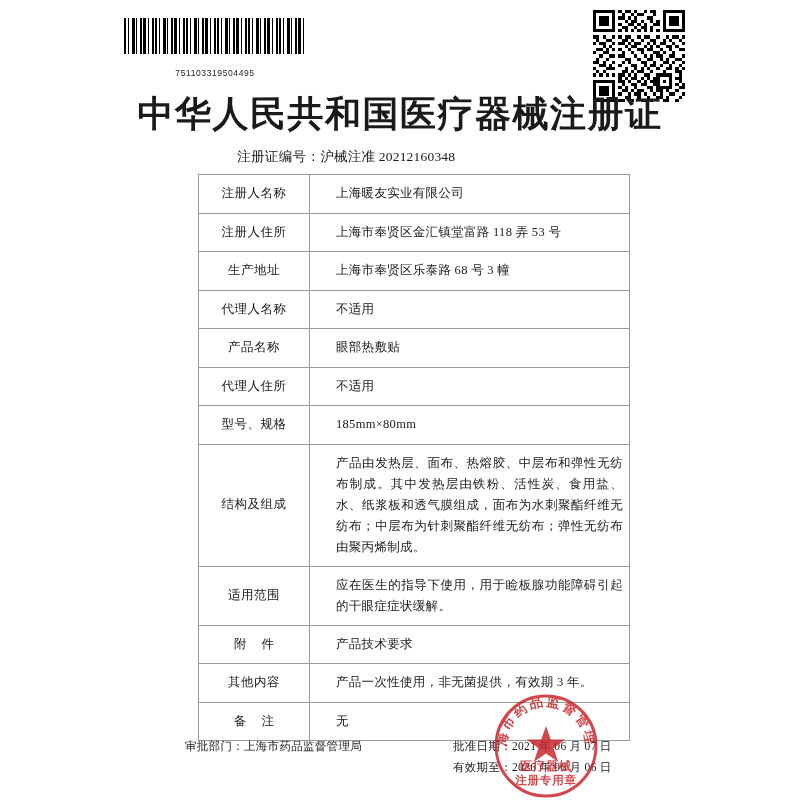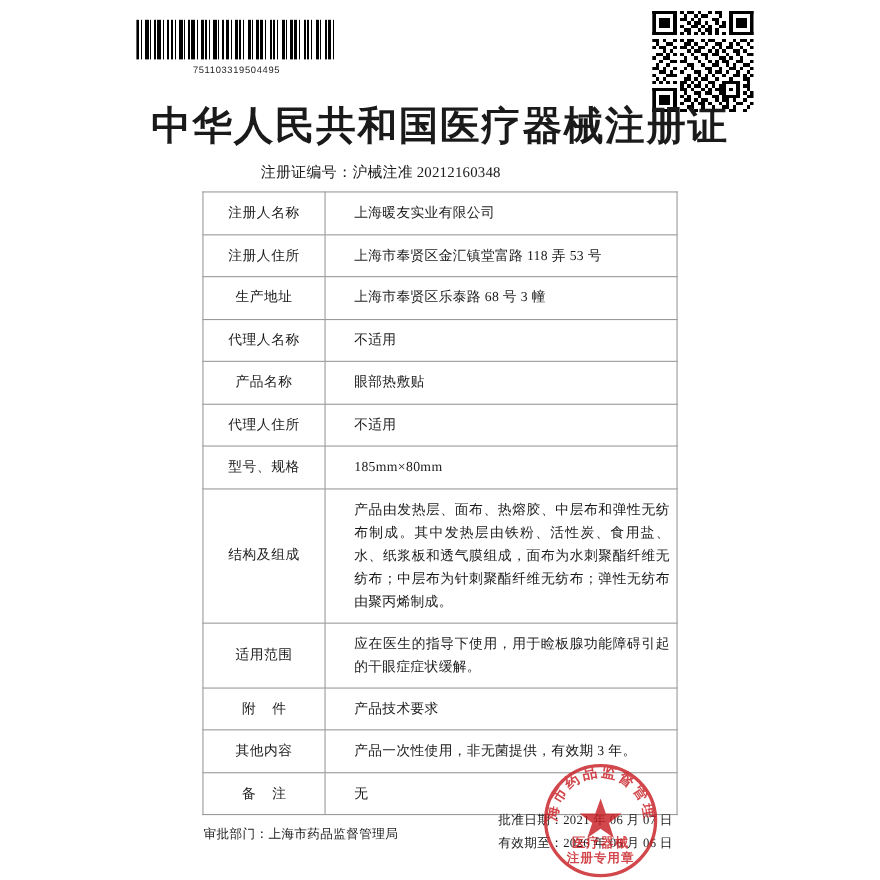--- a/index.html
+++ b/index.html
@@ -42,21 +42,21 @@
       #000 16px, #000 18px, #fff 18px, #fff 19px,
       #000 19px, #000 22px, #fff 22px, #fff 24px,
       #000 24px, #000 25px, #fff 25px, #fff 28px,
       #000 28px, #000 30px, #fff 30px, #fff 31px
     );
   }
   .barcode-digits {
     font-family: "Liberation Sans", sans-serif;
     font-size: 8.5px;
     letter-spacing: 0.6px;
-    margin-top: 4px;
+    margin-top: 14px;
     color: #222;
   }
 
   .qr-wrap {
     position: absolute;
     left: 593px;
     top: 10px;
     width: 92px;
     height: 92px;
   }
@@ -86,21 +86,21 @@
   }
   .reg-line .reg-num {
     font-family: "Liberation Serif", serif;
     letter-spacing: 0.2px;
   }
 
   
   .cert-table {
     position: absolute;
     top: 174px;
-    left: 184px;
+    left: 198px;
     width: 432px;
     border-collapse: collapse;
     table-layout: fixed;
   }
   .cert-table td {
     border: 1px solid #9a9a9a;
     font-size: 12.5px;
     line-height: 1.72;
     vertical-align: middle;
   }
@@ -128,21 +128,21 @@
     position: absolute;
     top: 736px;
     left: 185px;
     width: 432px;
     font-size: 11.5px;
     line-height: 1.85;
   }
   .footer .dept {
     position: absolute;
     left: 0;
-    top: 13px;
+    top: 0;
     letter-spacing: 0.3px;
     font-family: Liberation Serif, serif;
   }
   .footer .dates {
     position: absolute;
     left: 268px;
     top: 0;
     letter-spacing: 0.3px;
     white-space: nowrap;
     text-align: right;

